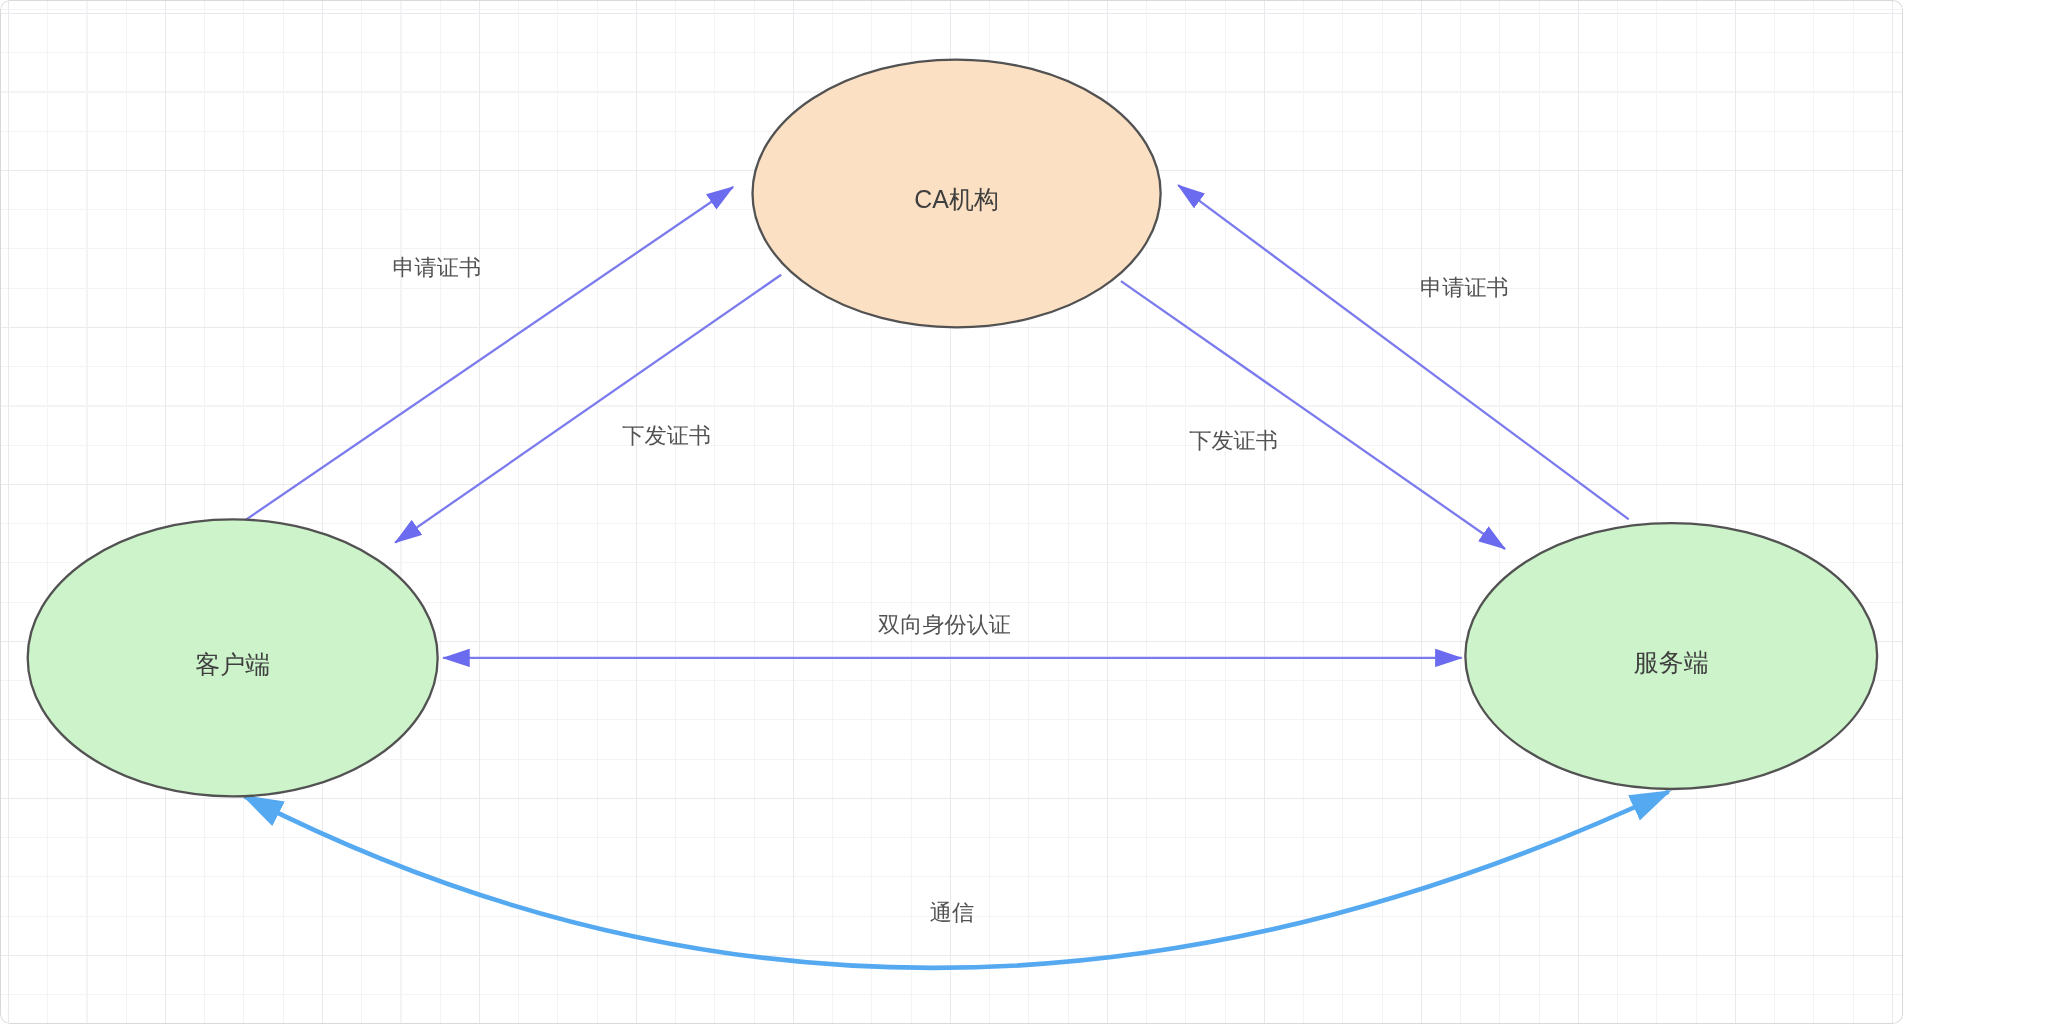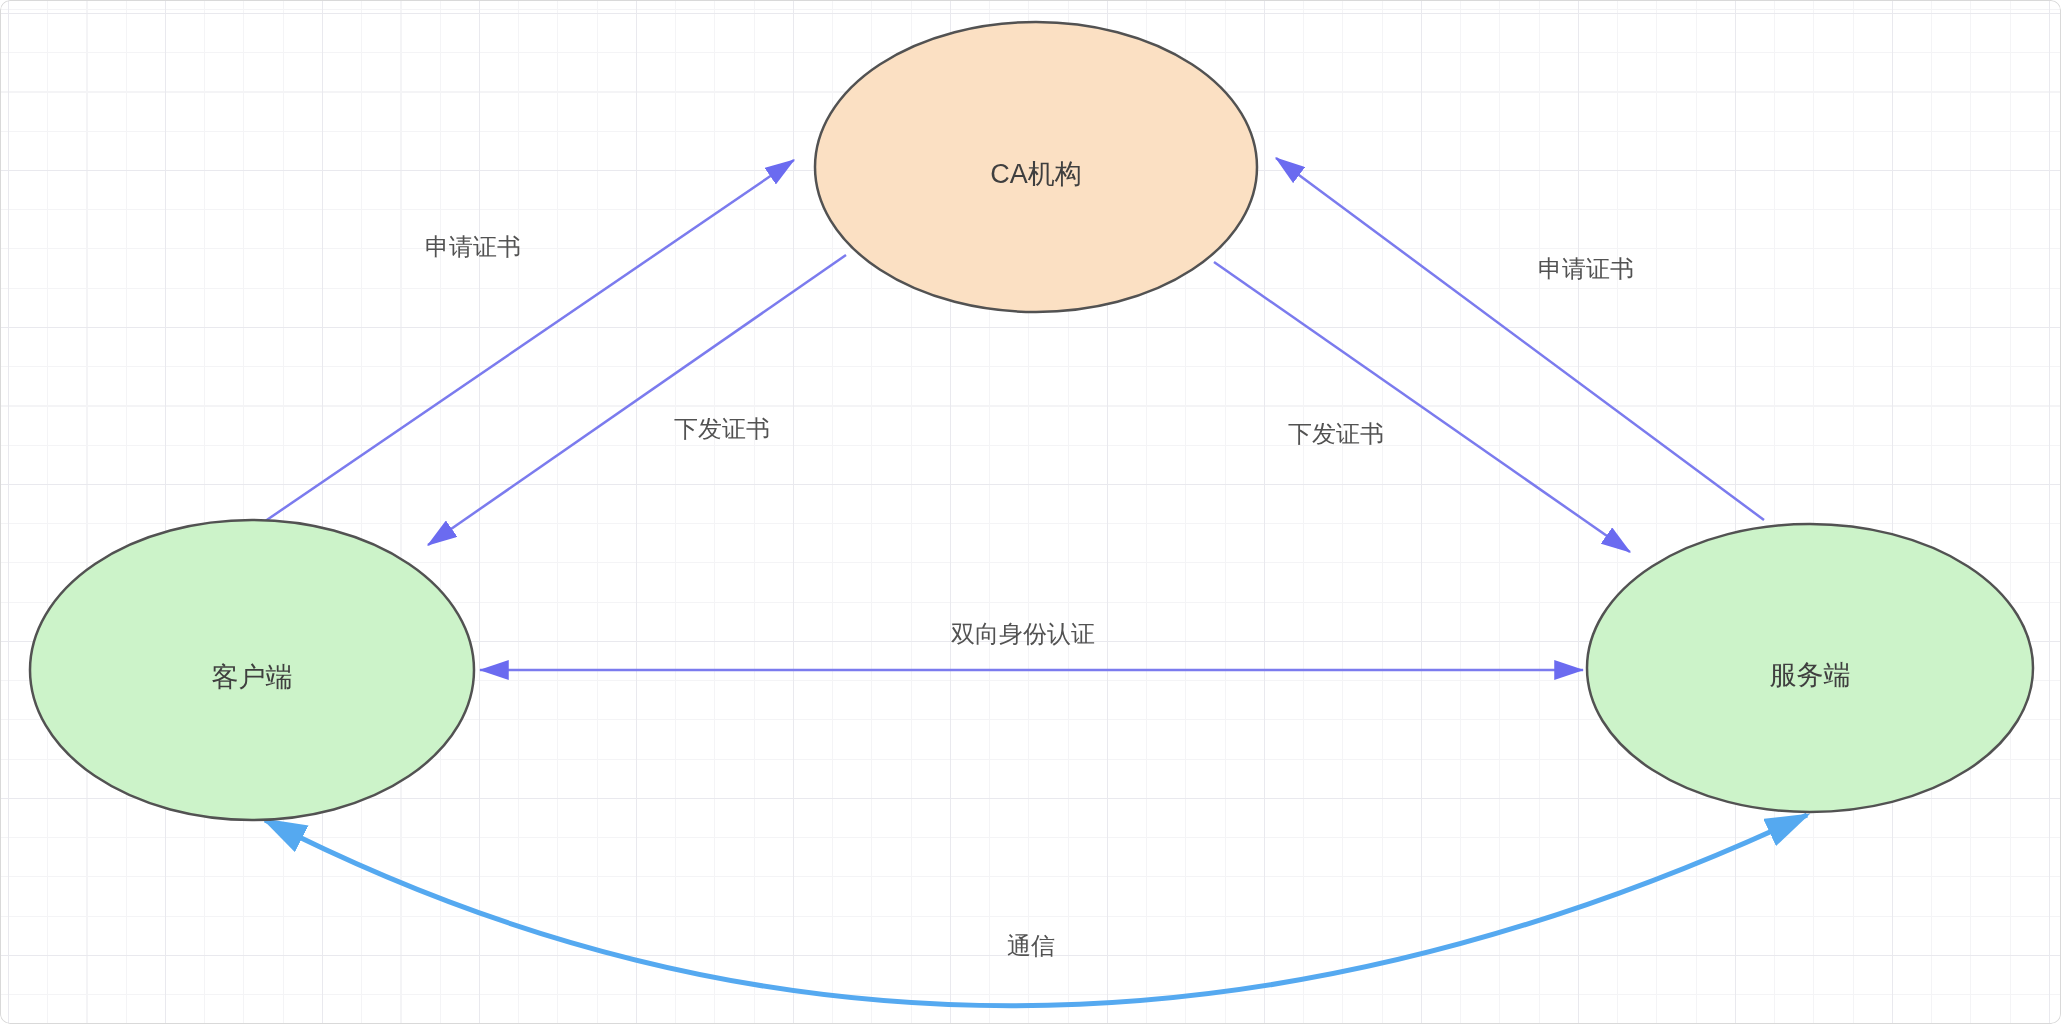--- a/index.html
+++ b/index.html
@@ -4,21 +4,21 @@
 <style>
   html, body {
     margin: 0;
     padding: 0;
     background: #ffffff;
     overflow: hidden;
     font-family: "Liberation Sans", sans-serif;
   }
   .canvas {
     position: relative;
-    width: 2061px;
+    width: 1903px;
     height: 1024px;
     background-color: #ffffff;
     background-image:
       repeating-linear-gradient(to right,  #e9e9ee 0, #e9e9ee 1px, transparent 1px, transparent 157px),
       repeating-linear-gradient(to bottom, #e9e9ee 0, #e9e9ee 1px, transparent 1px, transparent 157px),
       repeating-linear-gradient(to right,  #f4f4f6 0, #f4f4f6 1px, transparent 1px, transparent 39.25px),
       repeating-linear-gradient(to bottom, #f4f4f6 0, #f4f4f6 1px, transparent 1px, transparent 39.25px);
     background-position: 8px 13px;
     border-radius: 10px;
     overflow: hidden;

